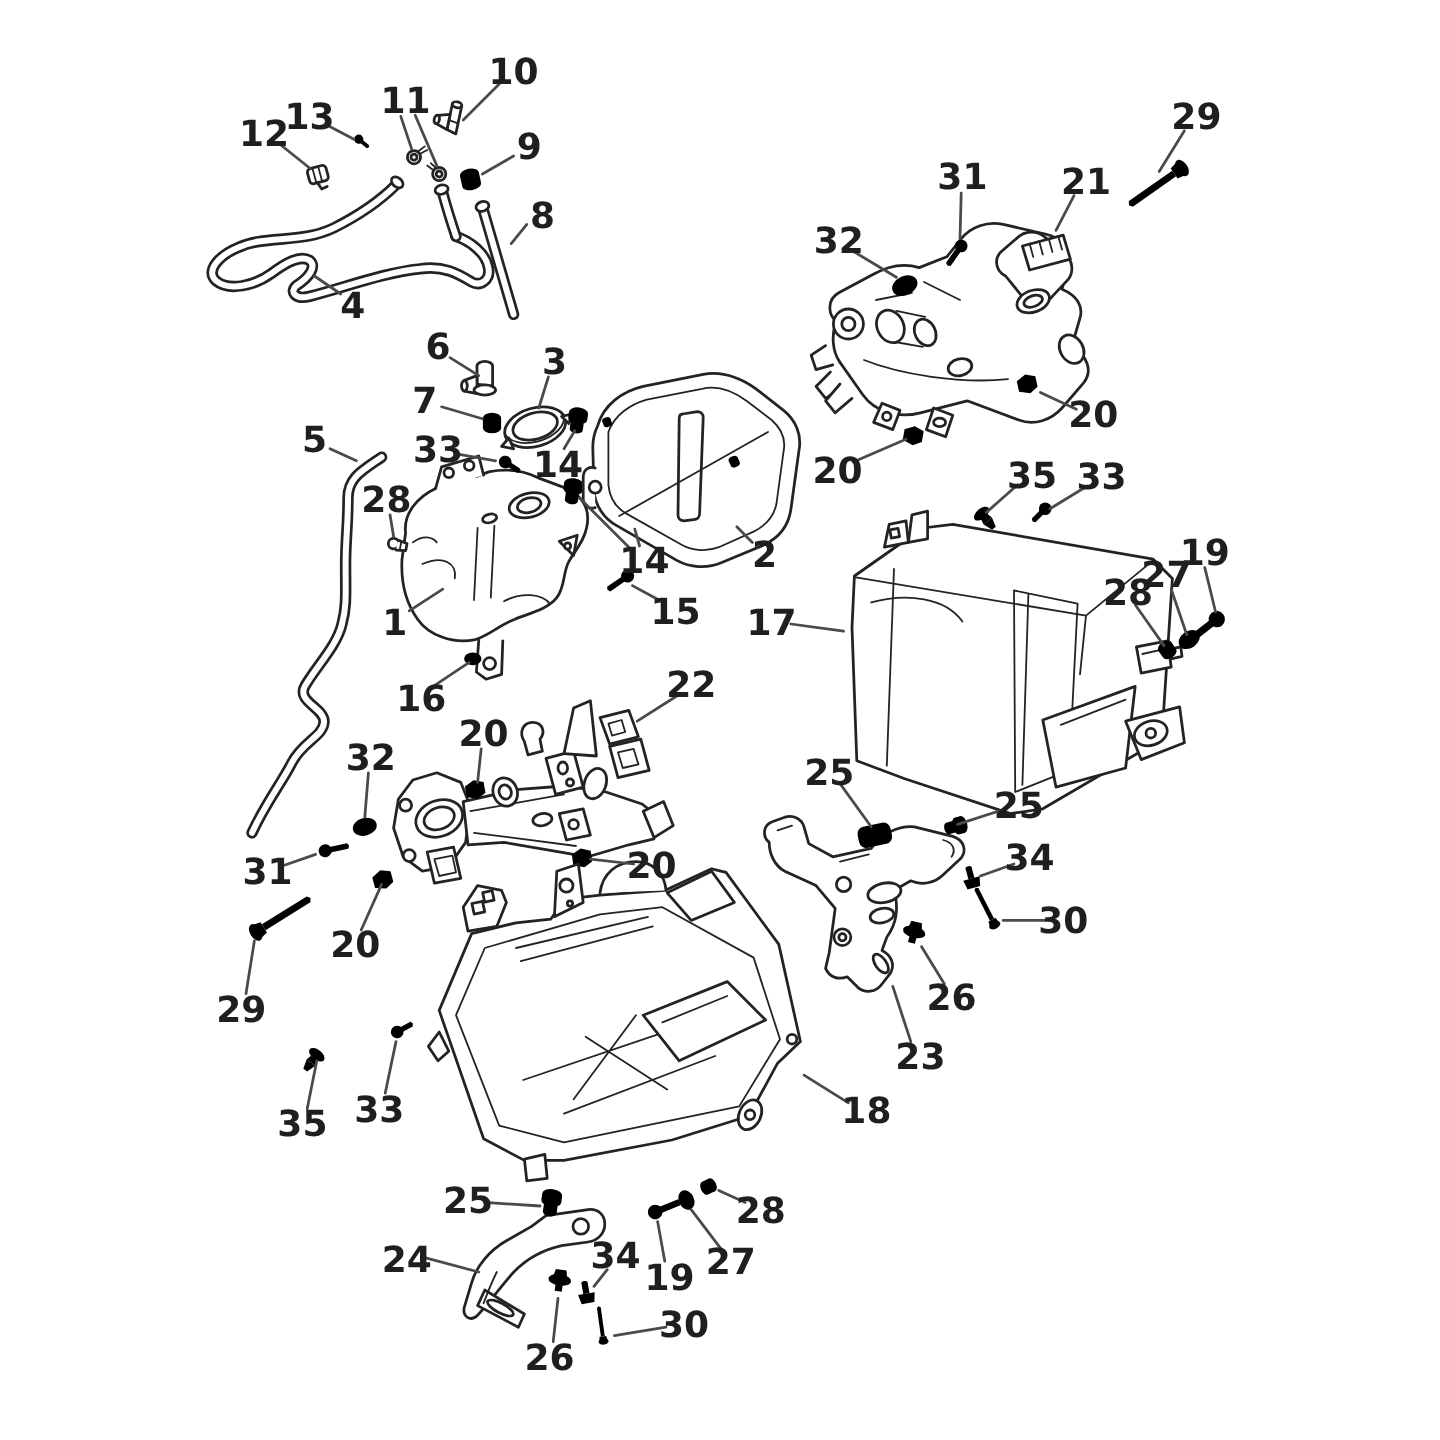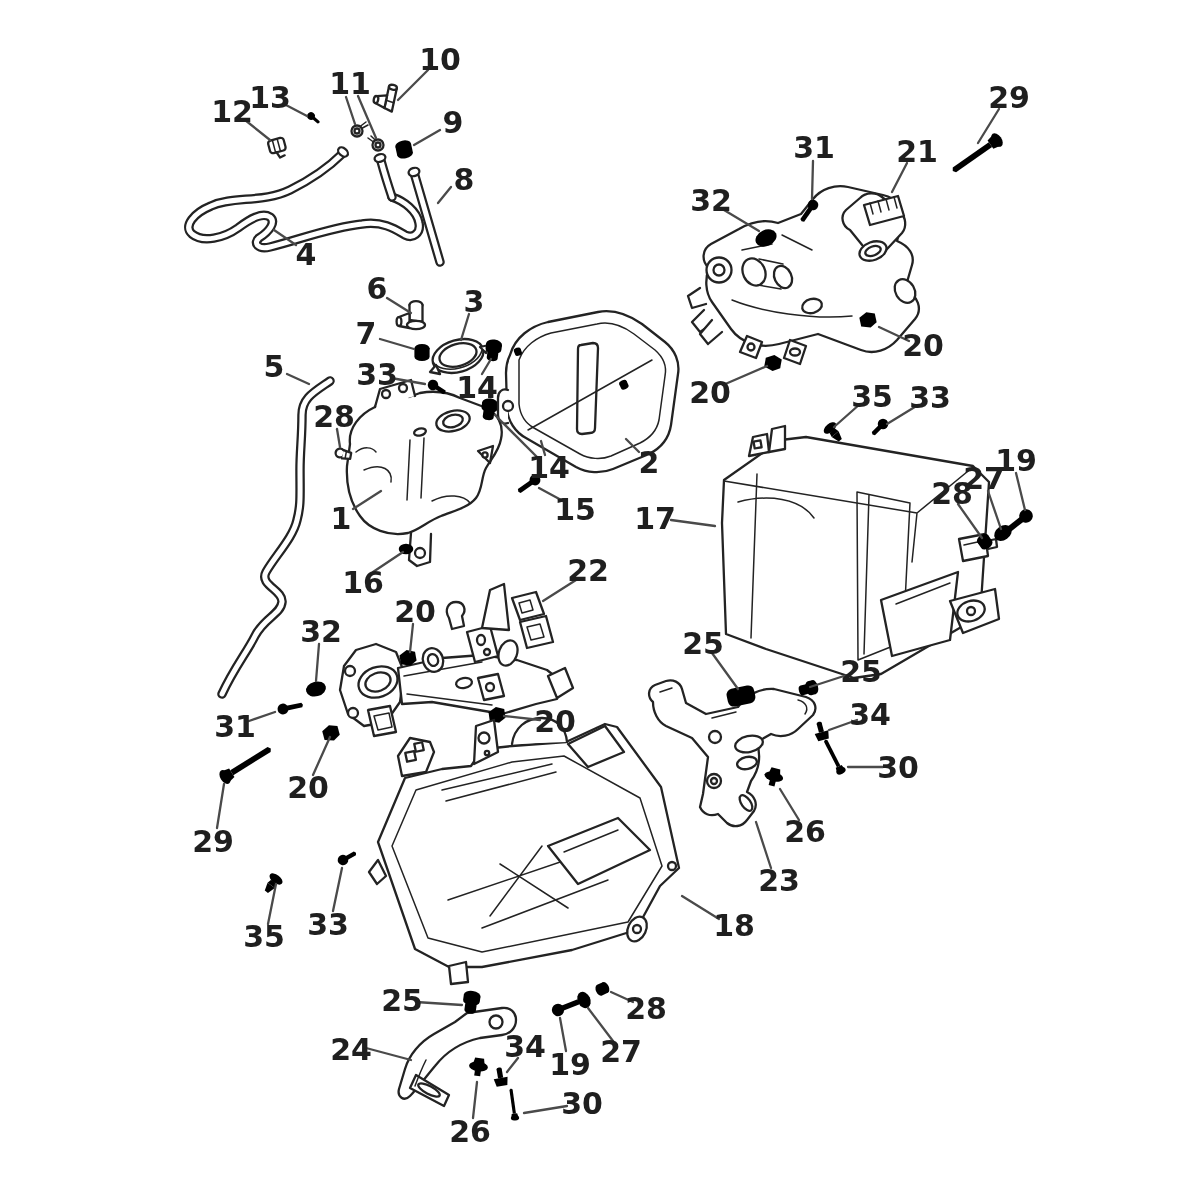--- a/index.html
+++ b/index.html
@@ -3,21 +3,21 @@
 <meta charset="utf-8">
 <style>
   html,body{margin:0;padding:0;}
   body{width:1200px;height:1200px;background:#fff;overflow:hidden;}
   :root{
     --line:#232323;
     --leader:#4a4a4a;
     --label:#1f1f1f;
     --bg:#ffffff;
   }
-  #diagram-wrap{width:1044px;height:1200px;background:var(--bg);padding-left:12px;}
+  #diagram-wrap{width:1044px;height:1200px;background:var(--bg);}
   svg{display:block;}
   #art path, #art ellipse, #art circle, #art rect, #art polygon{
     stroke:var(--line); stroke-width:2.3; fill:#fff;
     stroke-linejoin:round; stroke-linecap:round;
   }
   #art .thin{stroke-width:1.5; fill:none;}
   #art .hoseO{fill:none; stroke:var(--line); stroke-width:9.5;}
   #art .hoseI{fill:none; stroke:#fff; stroke-width:5;}
   #callouts-layer text{
     font-family:"DejaVu Sans","Liberation Sans",sans-serif;

